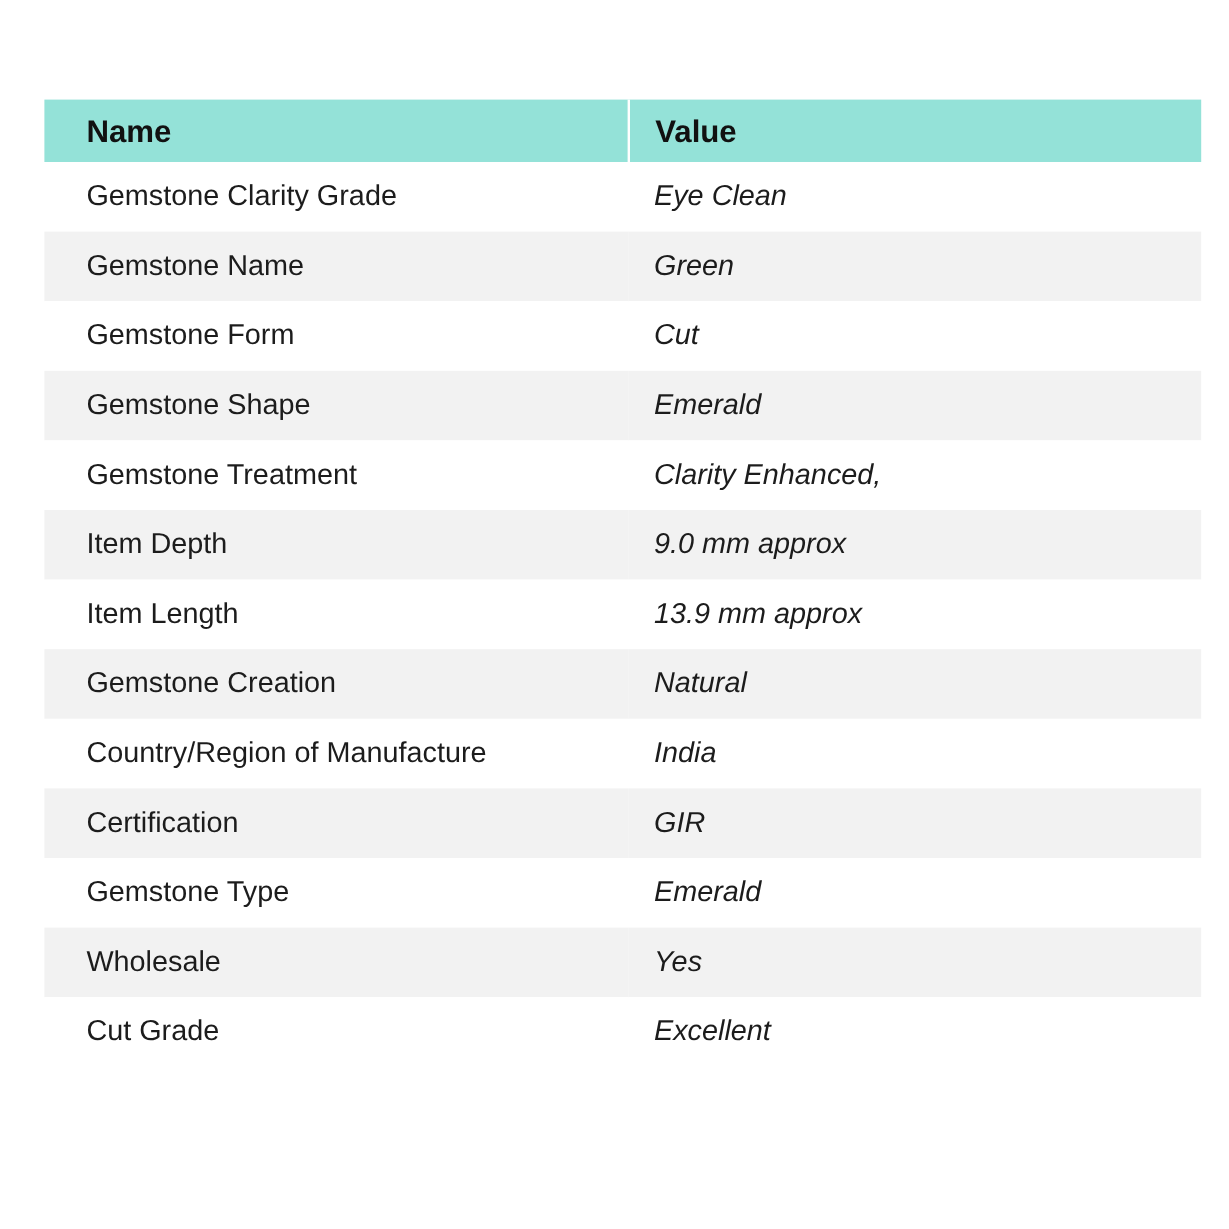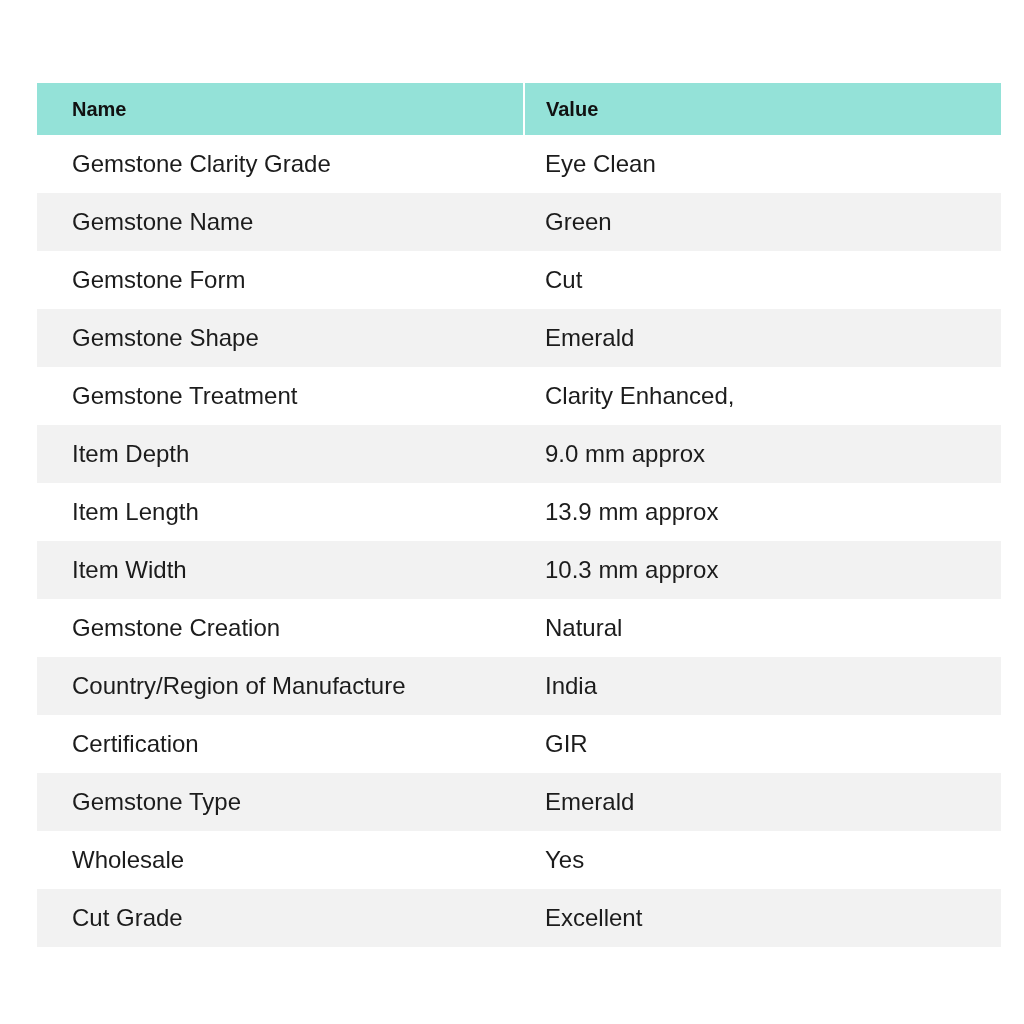--- a/index.html
+++ b/index.html
@@ -23,21 +23,21 @@
     width: 964px;
     border-collapse: collapse;
     table-layout: fixed;
   }
   .spec-table col.col-name { width: 487px; }
   .spec-table col.col-value { width: 477px; }
 
   .spec-table thead th {
     background: #94e2d8;
     text-align: left;
-    font-size: 20px;
+    font-size: 26px;
     font-weight: 600;
     color: #111111;
     height: 52px;
     padding: 0 0 0 35px;
     vertical-align: middle;
   }
   .spec-table thead th.value-header {
     padding-left: 21px;
     border-left: 2px solid #ffffff;
   }
@@ -46,20 +46,21 @@
     font-size: 24px;
     font-weight: 400;
     color: #1c1c1c;
     height: 58px;
     padding: 0 0 0 35px;
     vertical-align: middle;
     background: #ffffff;
   }
   .spec-table tbody td.value-cell {
     padding-left: 21px;
+    font-style: italic;
   }
   .spec-table tbody tr:nth-child(even) td {
     background: #f2f2f2;
   }
 </style>
 </head>
 <body>
 
 <div class="page">
   <table class="spec-table">
@@ -97,24 +98,20 @@
         </tr>
         <tr>
           <td class="name-cell">Item Depth</td>
           <td class="value-cell">9.0 mm approx</td>
         </tr>
         <tr>
           <td class="name-cell">Item Length</td>
           <td class="value-cell">13.9 mm approx</td>
         </tr>
         <tr>
-          <td class="name-cell">Item Width</td>
-          <td class="value-cell">10.3 mm approx</td>
-        </tr>
-        <tr>
           <td class="name-cell">Gemstone Creation</td>
           <td class="value-cell">Natural</td>
         </tr>
         <tr>
           <td class="name-cell">Country/Region of Manufacture</td>
           <td class="value-cell">India</td>
         </tr>
         <tr>
           <td class="name-cell">Certification</td>
           <td class="value-cell">GIR</td>

